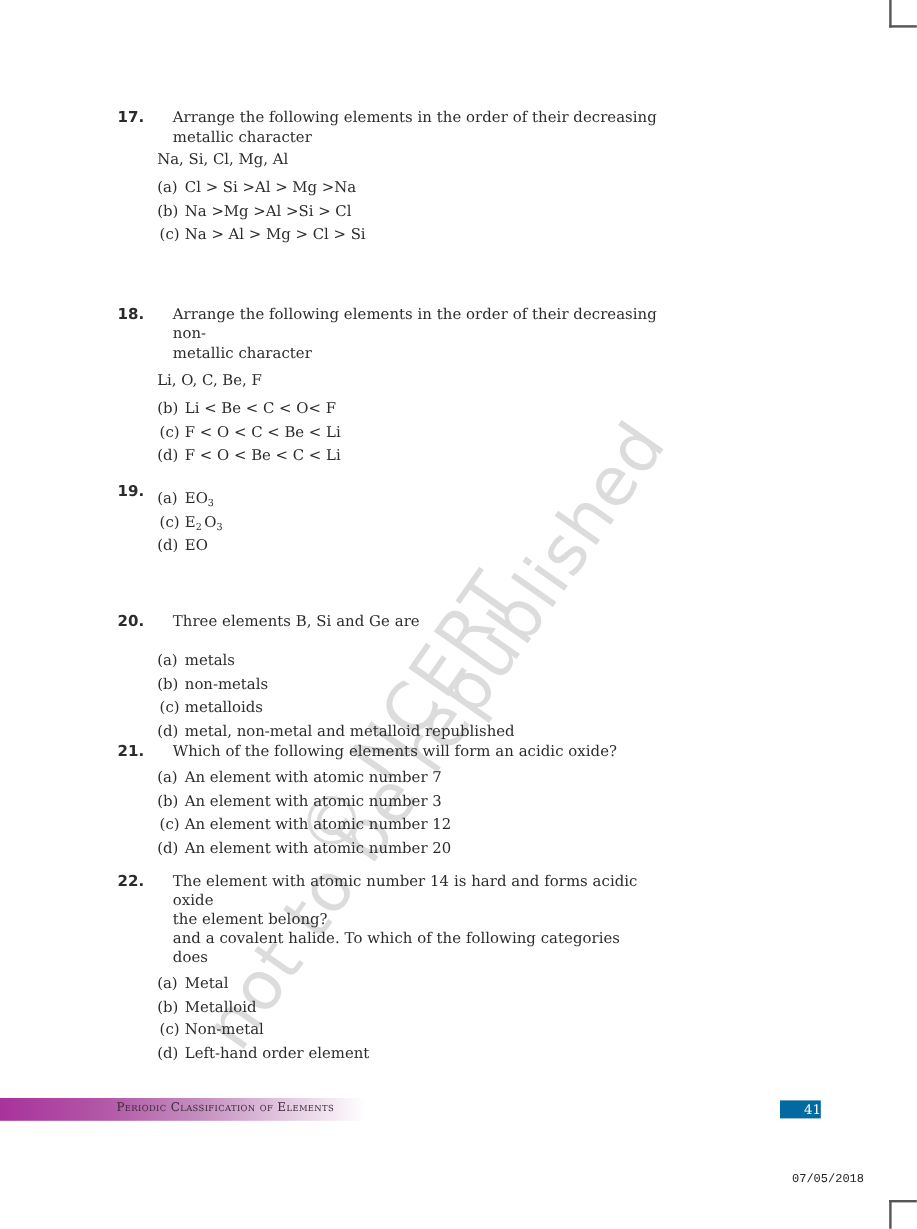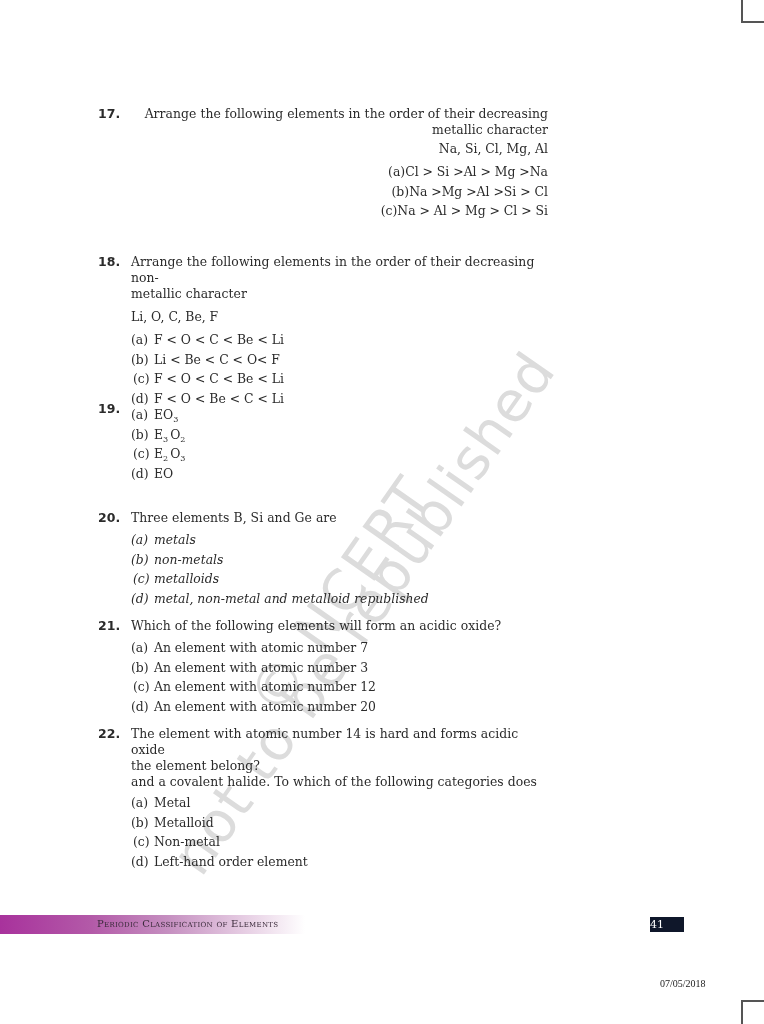--- a/index.html
+++ b/index.html
@@ -26,62 +26,62 @@
   .wm-2 { left:185px; top:835px; font-size:56px; letter-spacing:1px; }
 
   .content { position:absolute; left:0; top:0; width:764px; }
   .question { position:absolute; left:98px; width:450px; }
   .q-num {
     position:absolute; left:0; top:0;
     font-family:"DejaVu Sans", "Liberation Sans", sans-serif;
     font-weight:bold; font-size:12.5px; color:#2b2b2b;
   }
   .q-text {
-    margin-left:33px; font-size:12.4px; line-height:16px; letter-spacing:0.05px;
+    margin-left:46px; font-size:12.4px; line-height:16px; letter-spacing:0.05px;
   }
   .q-list { margin-left:33px; font-size:12.4px; margin-top:7px; line-height:16px; }
   .opt { height:19.6px; line-height:16px; white-space:nowrap; }
   .opt-label { display:inline-block; width:23px; }
   .opt-label.c { padding-left:2px; width:21px; }
   sub { font-size:8px; vertical-align:-3px; line-height:0; }
 
   .footer-bar {
     position:absolute; left:0; top:915px; width:305px; height:19px;
     background:linear-gradient(to right, #a8329c 0%, #b35aa8 30%, #c58fc0 55%, #e6cde3 80%, #ffffff 100%);
   }
   .footer-title {
     position:absolute; left:97px; top:918px;
     font-family:"DejaVu Serif", "Liberation Serif", serif;
     font-size:10px; color:#3a2a3a; letter-spacing:0.3px; font-variant:small-caps;
   }
   .page-num-box {
     position:absolute; left:650px; top:917px; width:34px; height:15px;
-    background:#0f172a; color:#ffffff; text-align:left;
+    background:#0369a1; color:#ffffff; text-align:right;
     font-size:11px; line-height:15px;
   }
   .date {
     position:absolute; left:624px; top:978px;
-    font-family:Liberation Serif, serif;
+    font-family:Liberation Mono, monospace;
     font-size:10px; color:#222;padding-left:36px;
   }
 </style>
 </head>
 <body>
 
 <div class="crop-mark crop-top"></div>
 <div class="crop-mark crop-bottom"></div>
 
 <div class="watermark">
   <div class="wm-line wm-1">© NCERT</div>
   <div class="wm-line wm-2">not to be republished</div>
 </div>
 
 <div class="content">
 
-  <div class="question" style="top:106px;text-align:right;">
+  <div class="question" style="top:90px;">
     <span class="q-num">17.</span>
     <div class="q-text">
       <div>Arrange the following elements in the order of their decreasing</div>
       <div>metallic character</div>
     </div>
     <div class="q-list" style="margin-top:3px;">Na,  Si,  Cl,  Mg,  Al</div>
     <div class="q-list" style="margin-top:7px;">
       <div class="opt"><span class="opt-label">(a)</span><span>Cl &gt; Si &gt;Al &gt; Mg &gt;Na</span></div>
       <div class="opt"><span class="opt-label">(b)</span><span>Na &gt;Mg &gt;Al &gt;Si &gt; Cl</span></div>
       <div class="opt"><span class="opt-label c">(c)</span><span>Na &gt; Al &gt; Mg &gt; Cl &gt; Si</span></div>
@@ -89,43 +89,41 @@
   </div>
 
   <div class="question" style="top:254px;">
     <span class="q-num">18.</span>
     <div class="q-text">
       <div>Arrange the following elements in the order of their decreasing non-</div>
       <div>metallic character</div>
     </div>
     <div class="q-list" style="margin-top:7px;">Li,  O,  C,  Be,  F</div>
     <div class="q-list" style="margin-top:7px;">
-      <div class="opt"><span class="opt-label">(a)</span><span>F &lt; O &lt; C &lt; Be &lt; Li</span></div>
       <div class="opt"><span class="opt-label">(b)</span><span>Li &lt; Be &lt; C &lt; O&lt; F</span></div>
       <div class="opt"><span class="opt-label c">(c)</span><span>F &lt; O &lt; C &lt; Be &lt; Li</span></div>
       <div class="opt"><span class="opt-label">(d)</span><span>F &lt; O &lt; Be &lt; C &lt; Li</span></div>
     </div>
   </div>
 
   <div class="question" style="top:401px;">
     <span class="q-num">19.</span>
     <div class="q-list" style="margin-top:6px;">
       <div class="opt"><span class="opt-label">(a)</span><span><span>EO</span><sub>3</sub></span></div>
-      <div class="opt"><span class="opt-label">(b)</span><span><span>E</span><sub>3</sub><span style="margin-left:2px;">O</span><sub>2</sub></span></div>
       <div class="opt"><span class="opt-label c">(c)</span><span><span>E</span><sub>2</sub><span style="margin-left:2px;">O</span><sub>3</sub></span></div>
       <div class="opt"><span class="opt-label">(d)</span><span>EO</span></div>
     </div>
   </div>
 
   <div class="question" style="top:510px;">
     <span class="q-num">20.</span>
     <div class="q-text">
       <div>Three elements B,  Si and Ge  are</div>
     </div>
-    <div class="q-list" style="margin-top:6px;font-style:italic;">
+    <div class="q-list" style="margin-top:16px;">
       <div class="opt"><span class="opt-label">(a)</span><span>metals</span></div>
       <div class="opt"><span class="opt-label">(b)</span><span>non-metals</span></div>
       <div class="opt"><span class="opt-label c">(c)</span><span>metalloids</span></div>
       <div class="opt"><span class="opt-label">(d)</span><span>metal, non-metal and metalloid republished</span></div>
     </div>
   </div>
 
   <div class="question" style="top:618px;">
     <span class="q-num">21.</span>
     <div class="q-text">

